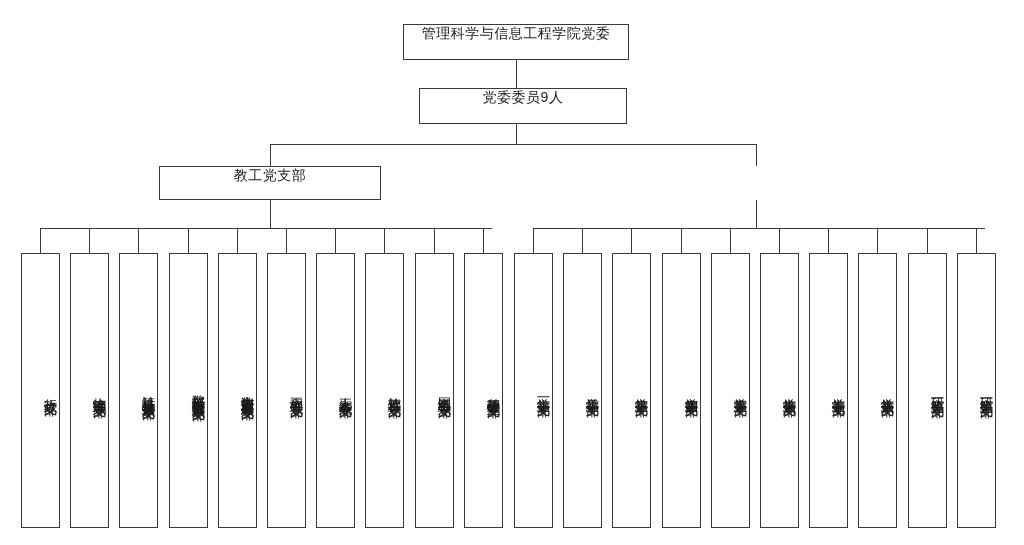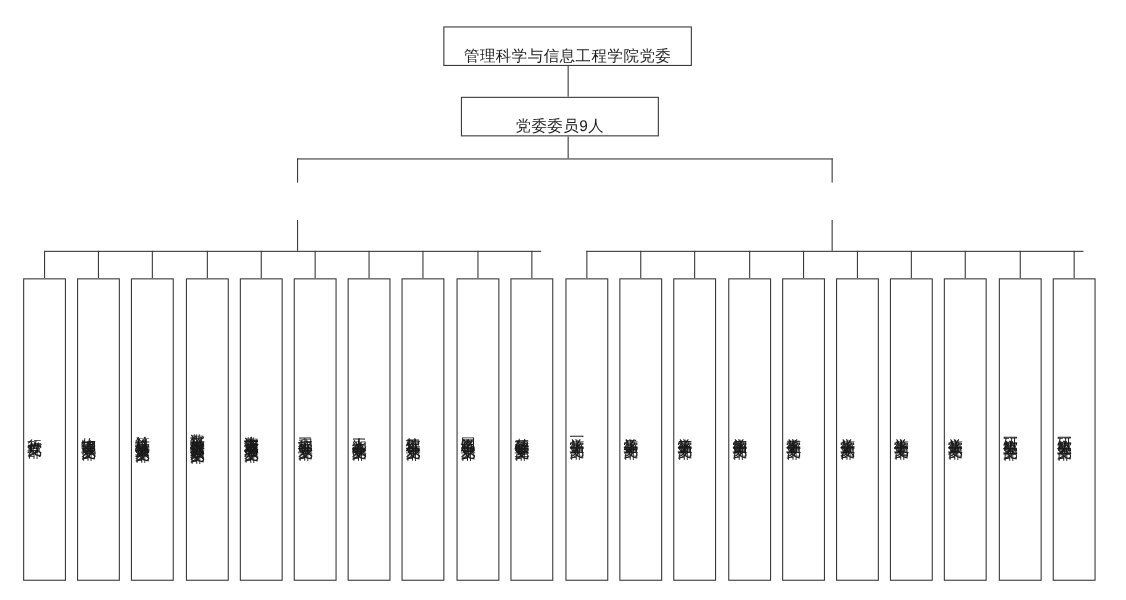--- a/index.html
+++ b/index.html
@@ -21,21 +21,21 @@
     inset: 0;
   }
 
   
   .node {
     position: absolute;
     box-sizing: border-box;
     background: #ffffff;
     border: 1px solid #3a3a3a;
     display: flex;
-    align-items: flex-end;
+    align-items: flex-start;
     justify-content: center;
     text-align: center;
   }
 
   
   .node.horiz {
     font-size: 14px;
     letter-spacing: 0.5px;
     line-height: 1.2;
     white-space: nowrap;
@@ -69,29 +69,32 @@
 <body>
 
 <div id="chart-root">
 
   <div class="node horiz" style="left:403px; top:24px; width:226px; height:36px;">
     <span>管理科学与信息工程学院党委</span>
   </div>
 
   <div class="line v" style="left:516px; top:60px; height:28px;"></div>
 
-  <div class="node horiz" style="left:419px; top:88px; width:180px; height:36px;">
+  <div class="node horiz" style="left:419px; top:88px; width:208px; height:36px;">
     <span>党委委员9人</span>
   </div>
 
   <div class="line v" style="left:516px; top:124px; height:20px;"></div>
   <div class="line h" style="left:270px; top:144px; width:487px;"></div>
   <div class="line v" style="left:270px; top:144px; height:22px;"></div>
   <div class="line v" style="left:756px; top:144px; height:22px;"></div>
 
+  <div class="node horiz" style="left:159px; top:166px; width:222px; height:34px;">
+    <span>教工党支部</span>
+  </div>
 
 
   <div class="line v" style="left:270px; top:200px; height:28px;"></div>
   <div class="line h" style="left:40px; top:228px; width:452px;"></div>
 
   <div class="line v" style="left:756px; top:200px; height:28px;"></div>
   <div class="line h" style="left:533px; top:228px; width:452px;"></div>
 
   <div id="leaf-layer">
       <div class="line v" style="left: 40px; top: 228px; height: 25px;"></div>

